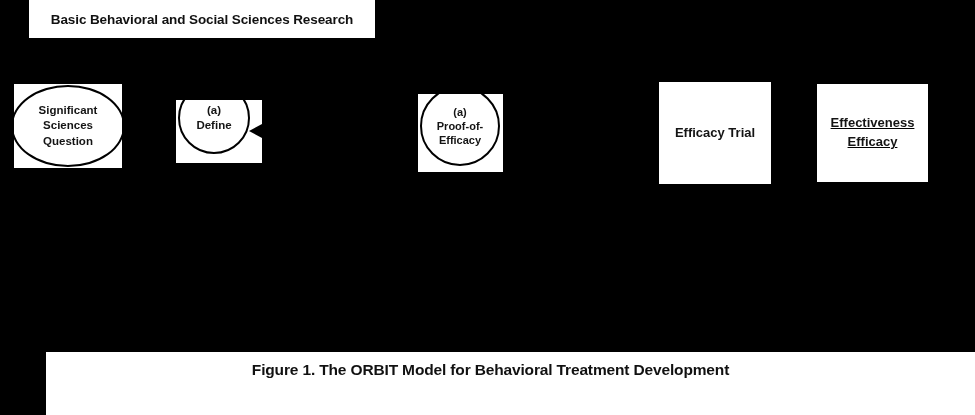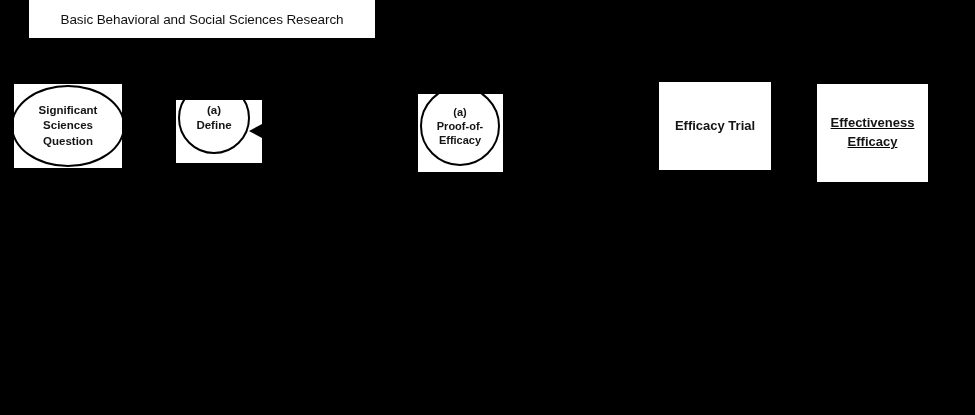--- a/index.html
+++ b/index.html
@@ -28,21 +28,21 @@
     width: 346px;
     height: 38px;
     background: #ffffff;
     display: flex;
     align-items: center;
     justify-content: center;
     box-sizing: border-box;
   }
   .title-banner .label {
     font-size: 13.5px;
-    font-weight: normal;
+    font-weight: bold;
     color: #111111;
     letter-spacing: -0.1px;
     white-space: nowrap;
   }
 
   
   .plate {
     position: absolute;
     background: #ffffff;
     overflow: visible;
@@ -175,21 +175,21 @@
   .stage-box .label {
     font-size: 13px;
     font-weight: bold;
     color: #141414;
     line-height: 1.45;
   }
   .box-efficacy {
     left: 659px;
     top: 82px;
     width: 112px;
-    height: 88px;
+    height: 102px;
   }
   .box-effectiveness {
     left: 817px;
     top: 84px;
     width: 111px;
     height: 98px;
     text-decoration: underline;
   }
 
   
@@ -257,14 +257,17 @@
     <span class="label">Efficacy Trial</span>
   </div>
 
   <div class="stage-box box-effectiveness">
     <span class="label">
       <span>Effectiveness</span><br>
       <span>Efficacy</span>
     </span>
   </div>
 
+  <div class="caption-band">
+    <div class="caption-text">Figure 1.  The ORBIT Model for Behavioral Treatment Development</div>
+  </div>
 
 </div>
 
 </body></html>

